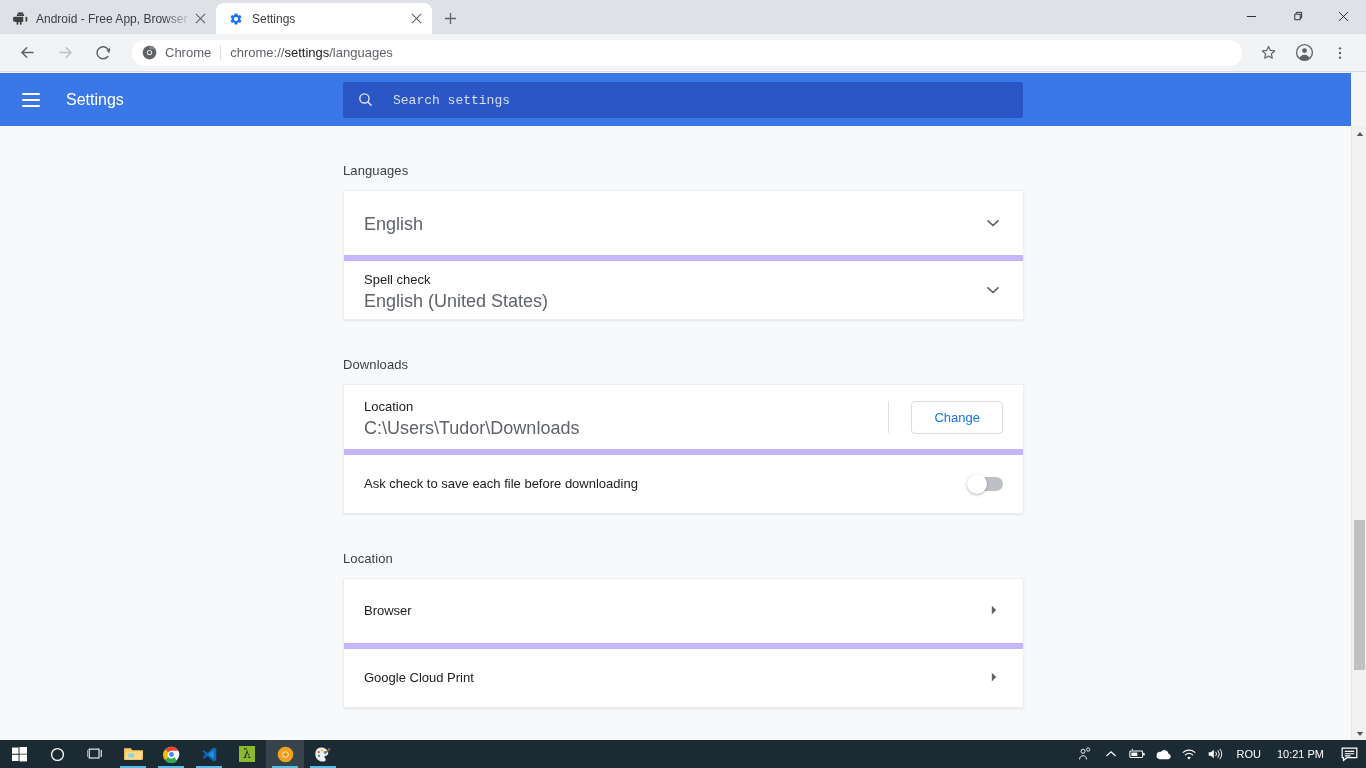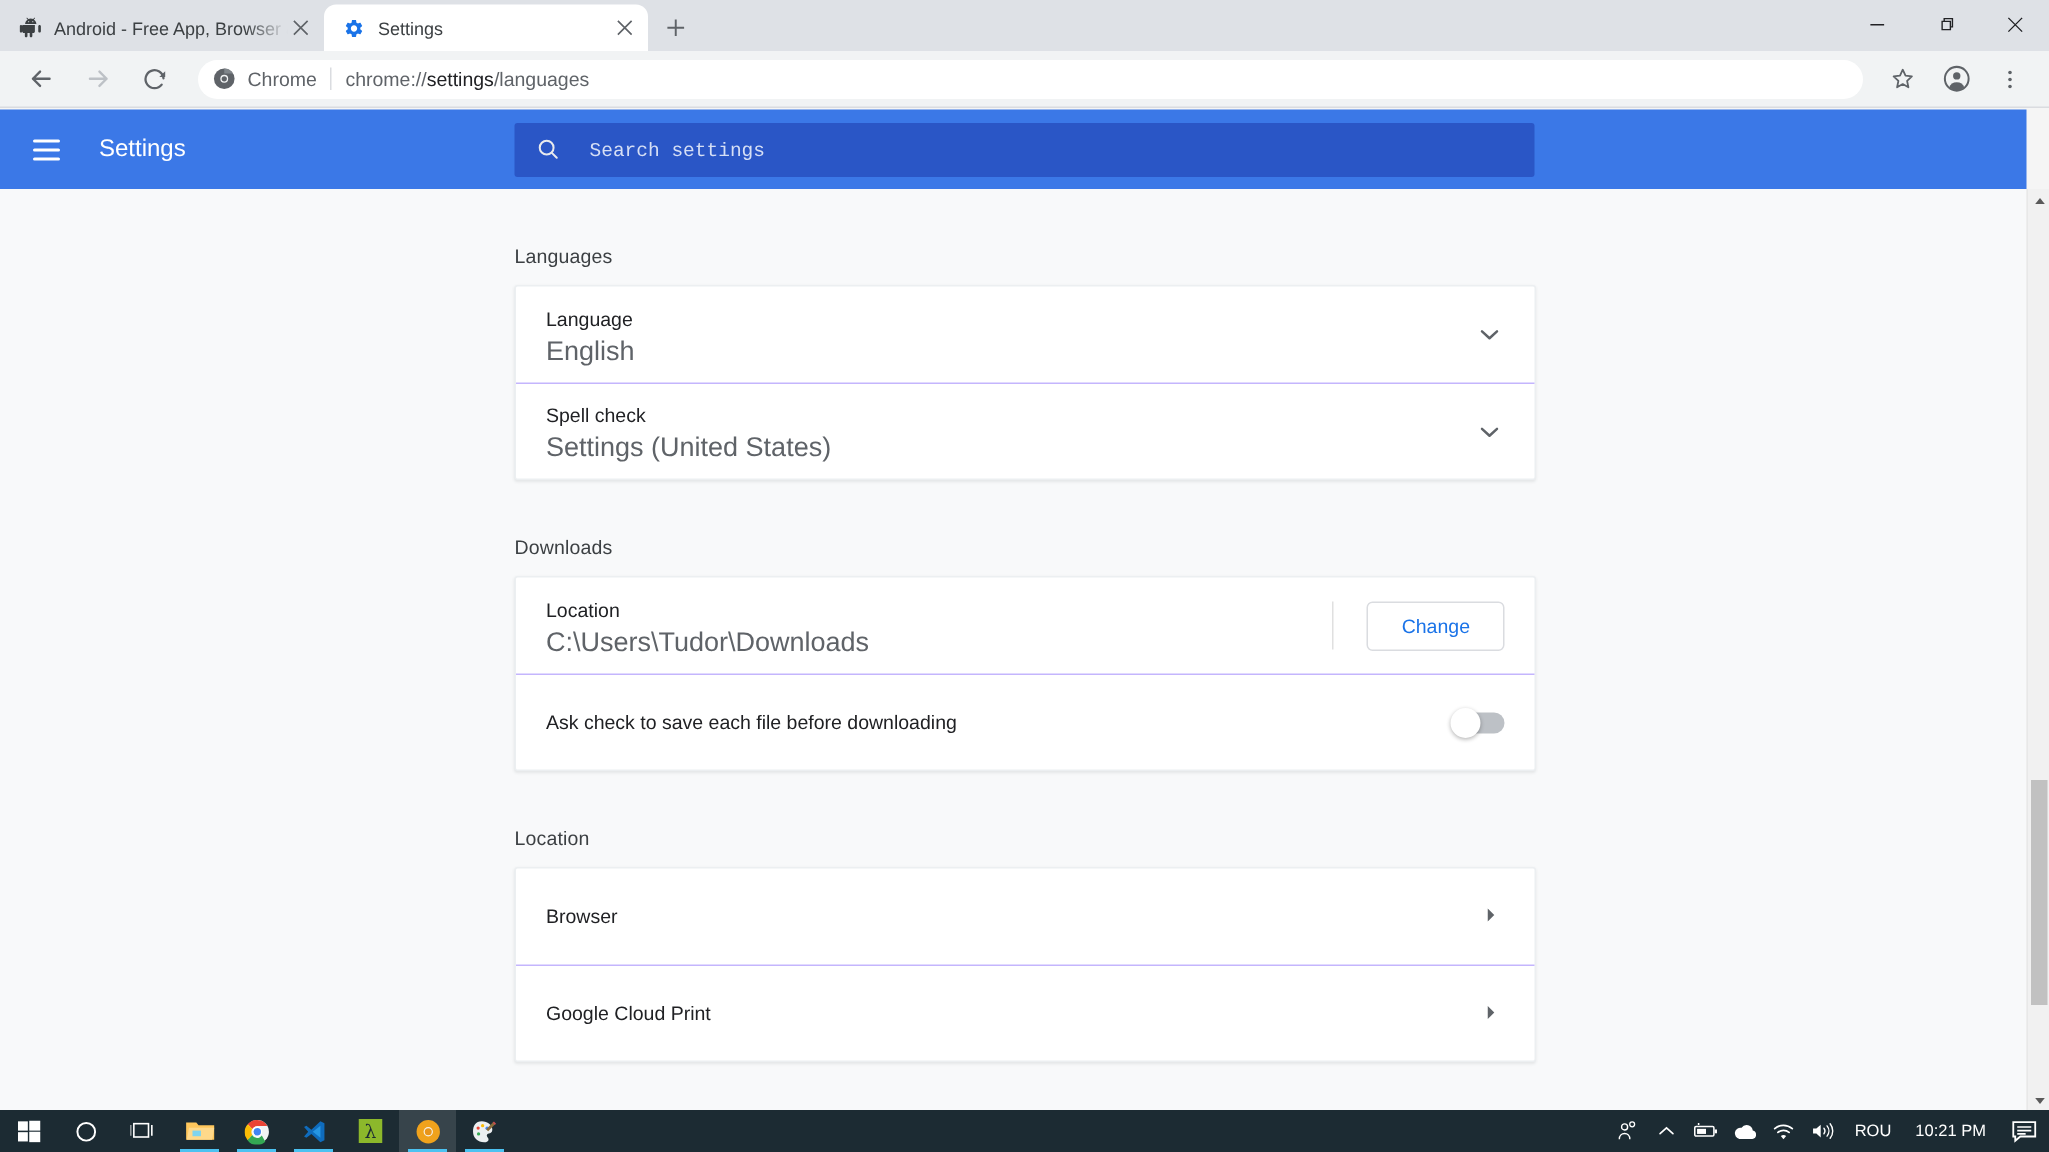--- a/index.html
+++ b/index.html
@@ -157,21 +157,21 @@
     border: 1px solid #eceff1;
     border-radius: 2px;
     box-shadow: 0 1px 2px rgba(60,64,67,.10);
   }
   .row {
     display: flex; align-items: center;
     min-height: 64px;
     padding: 0 20px;
     position: relative;
   }
-  .row + .row { border-top: 1px solid #c4b5fd; }
+  .row + .row { border-top: 6px solid #c4b5fd; }
   .row-text { flex: 1 1 auto; }
   .row-label {
     font-size: 13px; color: #202124; line-height: 20px;
   }
   .row-sublabel {
     font-size: 18px; color: #5f6368; line-height: 20px; margin-top: 1px;
   }
   .chevron-down { color: #5f6368; width: 20px; height: 20px; flex: 0 0 20px; }
   .arrow-right { color: #5f6368; width: 16px; height: 16px; flex: 0 0 16px; }
   .row-divider {
@@ -384,33 +384,32 @@
 </div>
 
 <div class="content">
 
   <div class="spacer-lg"></div>
 
   <div class="section-title">Languages</div>
   <div class="card">
     <div class="row">
       <div class="row-text">
-        <div class="row-label">Language</div>
         <div class="row-sublabel">English</div>
       </div>
       <span class="chevron-down">
         <svg width="20" height="20" viewBox="0 0 24 24">
             <path fill="none" stroke="currentColor" stroke-width="2" stroke-linecap="round" stroke-linejoin="round" d="M6 9.5l6 5.5 6-5.5"></path>
           </svg>
       </span>
     </div>
     <div class="row">
       <div class="row-text">
         <div class="row-label">Spell check</div>
-        <div class="row-sublabel">Settings (United States)</div>
+        <div class="row-sublabel">English (United States)</div>
       </div>
       <span class="chevron-down">
         <svg width="20" height="20" viewBox="0 0 24 24">
             <path fill="none" stroke="currentColor" stroke-width="2" stroke-linecap="round" stroke-linejoin="round" d="M6 9.5l6 5.5 6-5.5"></path>
           </svg>
       </span>
     </div>
   </div>
 
   <div class="spacer-lg"></div>

